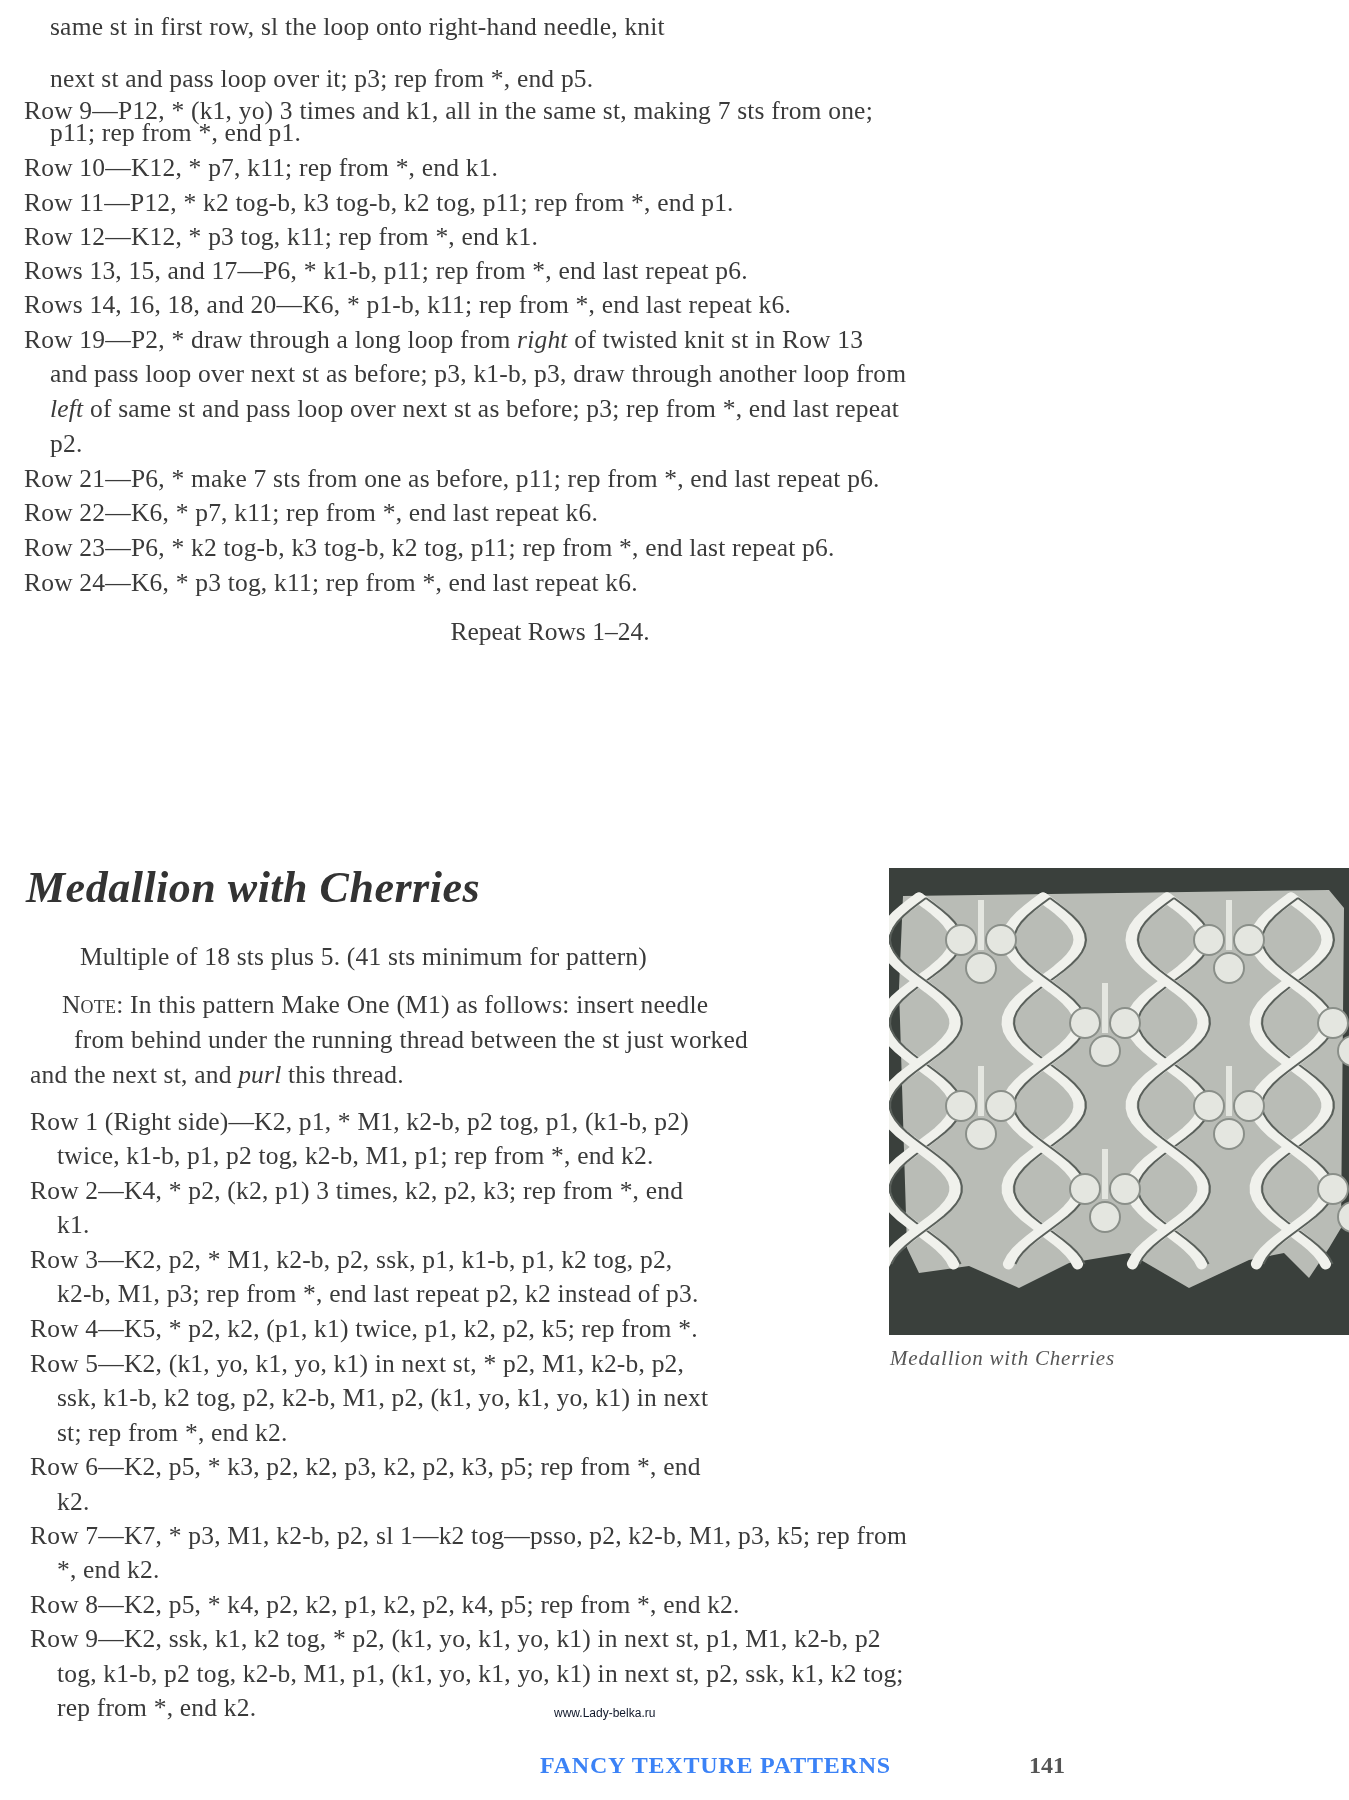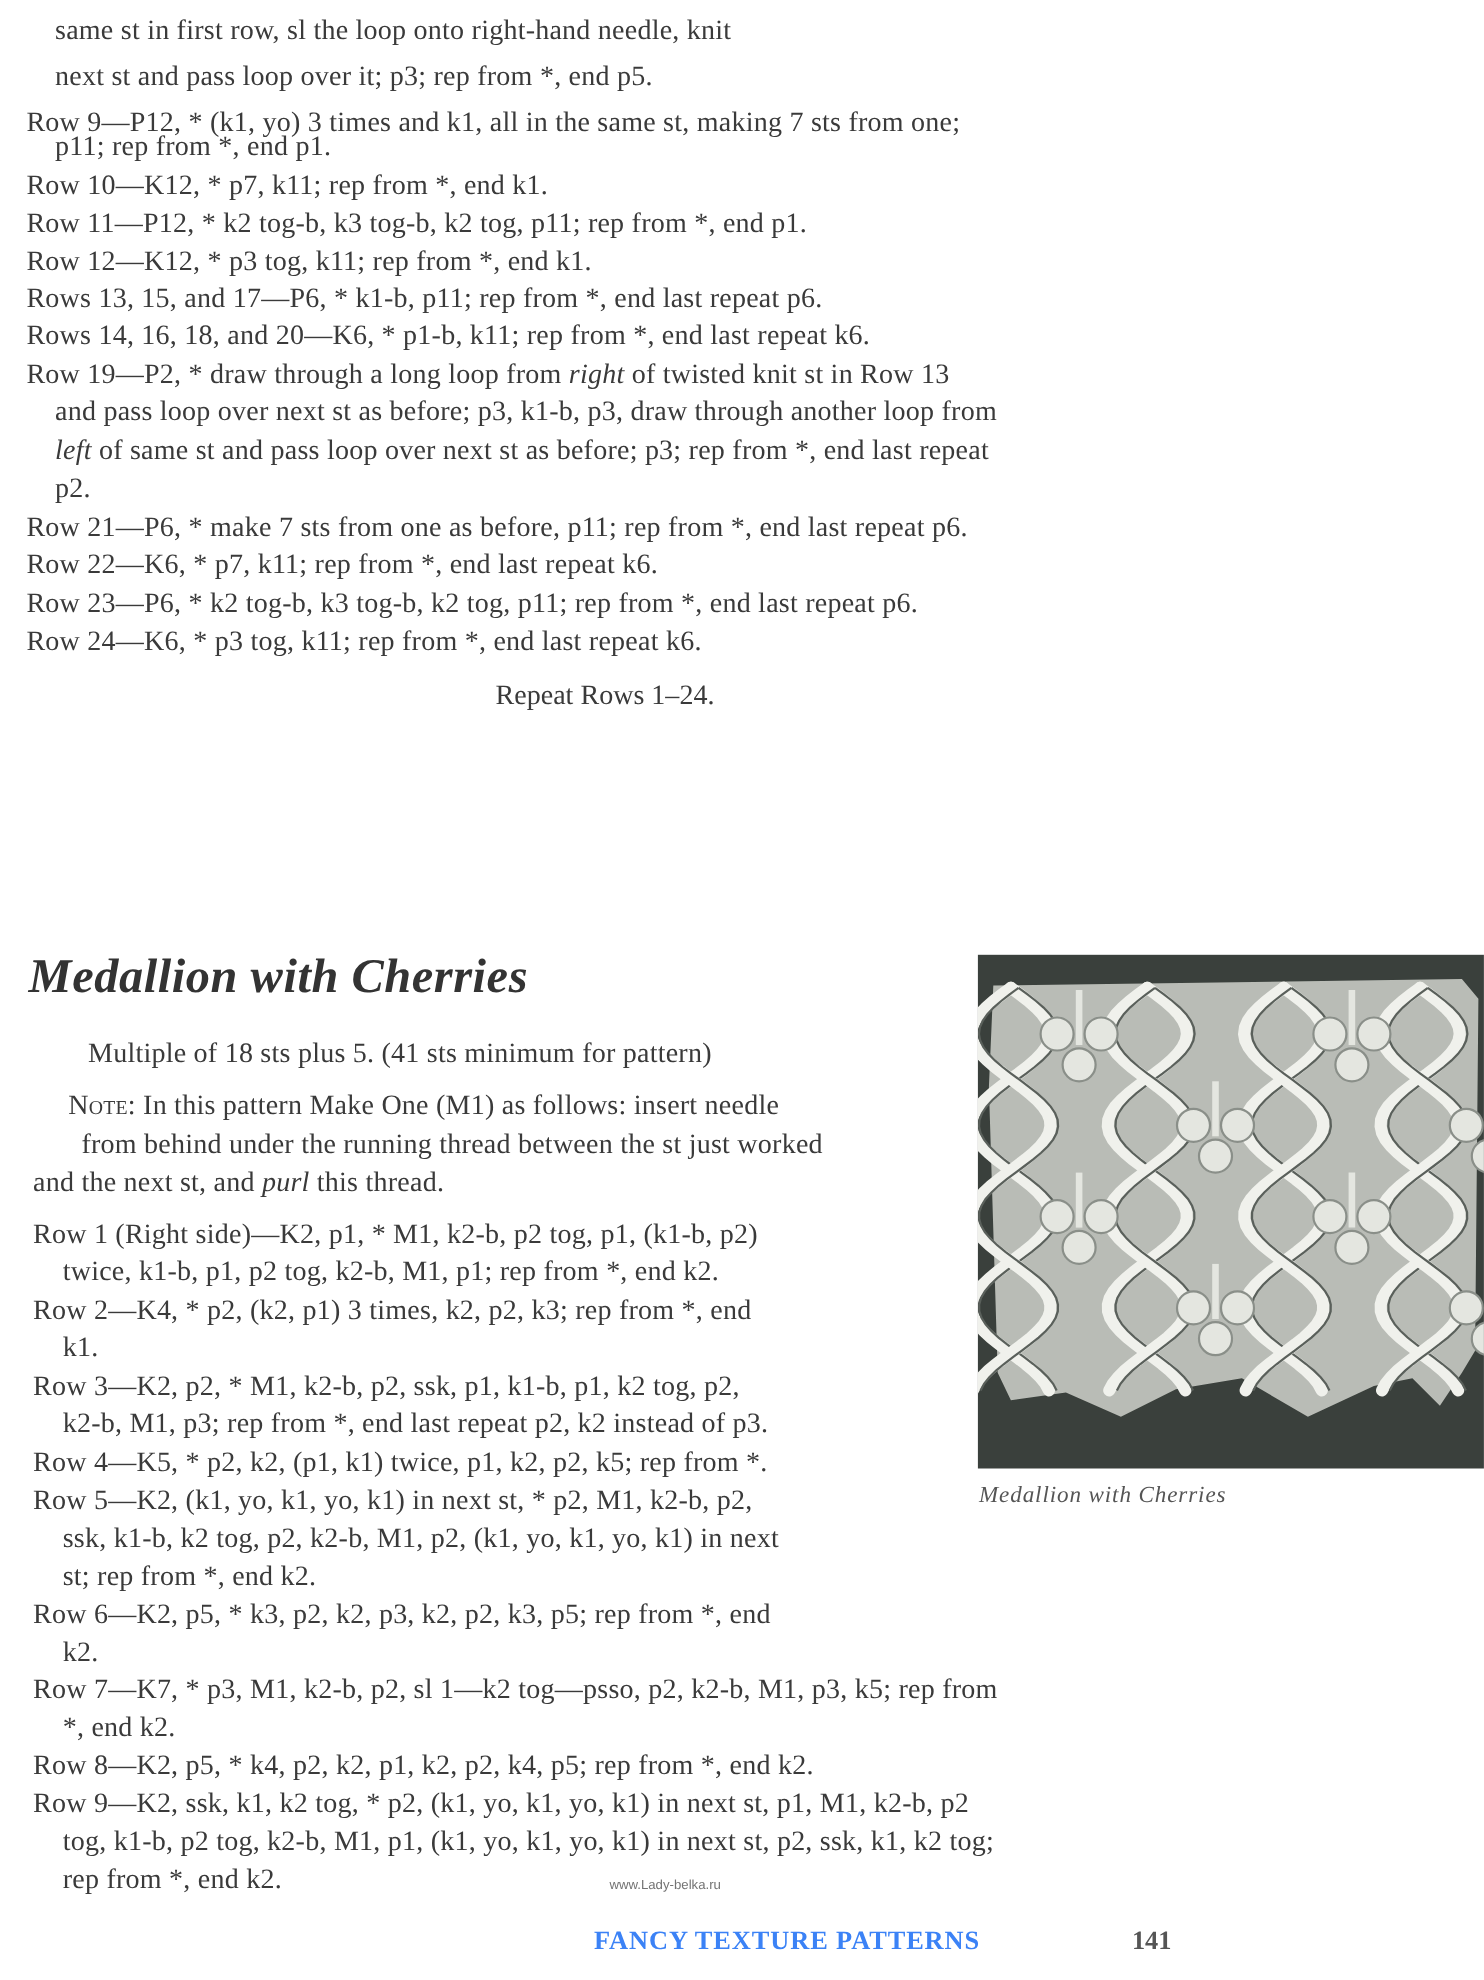--- a/index.html
+++ b/index.html
@@ -29,34 +29,34 @@
       background: #3a403c;
     }
     .photo svg { display: block; }
     .caption {
       position: absolute; left: 890px; top: 1346px;
       font-size: 21px; font-style: italic; color: #555; letter-spacing: 0.8px;
     }
     .watermark {
       position: absolute; left: 554px; top: 1706px;
       font-family: "Liberation Sans", "DejaVu Sans", sans-serif;
-      font-size: 12px; color: #737373;
+      font-size: 12px; color: #0f172a;
     }
     .footer {
       position: absolute; top: 1752px; left: 540px;
       font-size: 24px; font-weight: bold; color: #3b82f6; letter-spacing: 0.8px;
     }
     .pagenum { position: absolute; top: 1752px; left: 1029px; font-size: 24px; font-weight: bold; color: #555; }
   </style>
 </head>
 <body>
 
 <div class="top" id="top-block">
     <div class="line cont" style="top: 12px;">same st in first row, sl the loop onto right-hand needle, knit</div>
-    <div class="line cont" style="top: 54px;">next st and pass loop over it; p3; rep from *, end p5.</div>
+    <div class="line cont" style="top: 64px;">next st and pass loop over it; p3; rep from *, end p5.</div>
     <div class="line" style="top: 82px; margin-top: 14px;">Row 9—P12, * (k1, yo) 3 times and k1, all in the same st, making 7 sts from one;</div>
     <div class="line cont" style="top: 118px;">p11; rep from *, end p1.</div>
     <div class="line" style="top: 153px;">Row 10—K12, * p7, k11; rep from *, end k1.</div>
     <div class="line" style="top: 188px;">Row 11—P12, * k2 tog-b, k3 tog-b, k2 tog, p11; rep from *, end p1.</div>
     <div class="line" style="top: 222px;">Row 12—K12, * p3 tog, k11; rep from *, end k1.</div>
     <div class="line" style="top: 256px;">Rows 13, 15, and 17—P6, * k1-b, p11; rep from *, end last repeat p6.</div>
     <div class="line" style="top: 290px;">Rows 14, 16, 18, and 20—K6, * p1-b, k11; rep from *, end last repeat k6.</div>
     <div class="line" style="top: 325px;">Row 19—P2, * draw through a long loop from <i>right</i> of twisted knit st in Row 13</div>
     <div class="line cont" style="top: 359px;">and pass loop over next st as before; p3, k1-b, p3, draw through another loop from</div>
     <div class="line cont" style="top: 394px;"><i>left</i> of same st and pass loop over next st as before; p3; rep from *, end last repeat</div>

